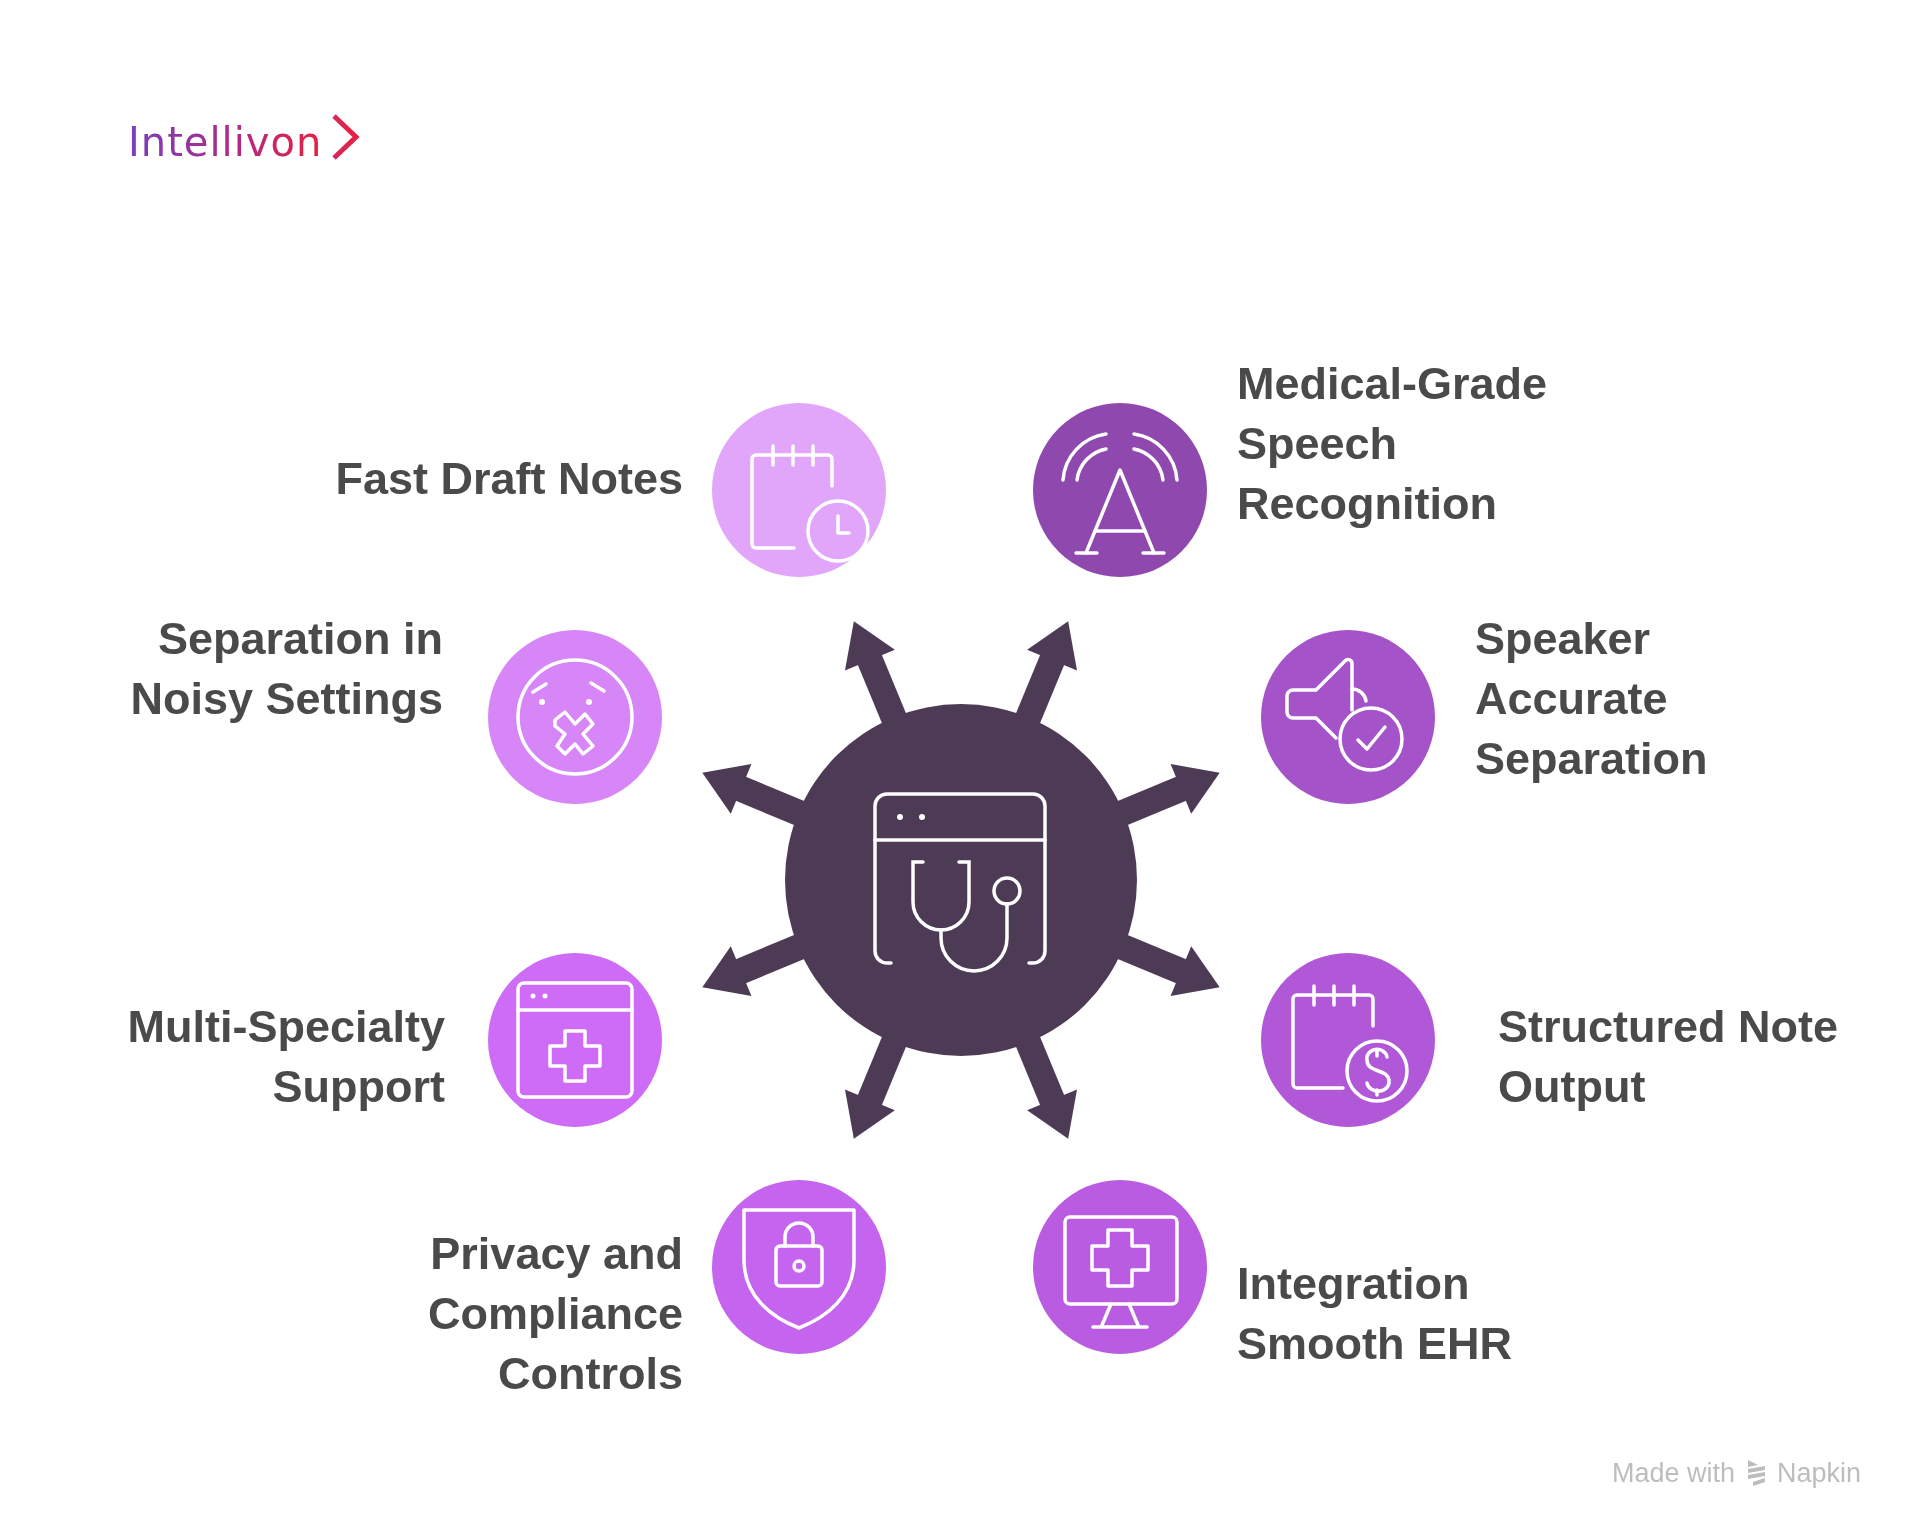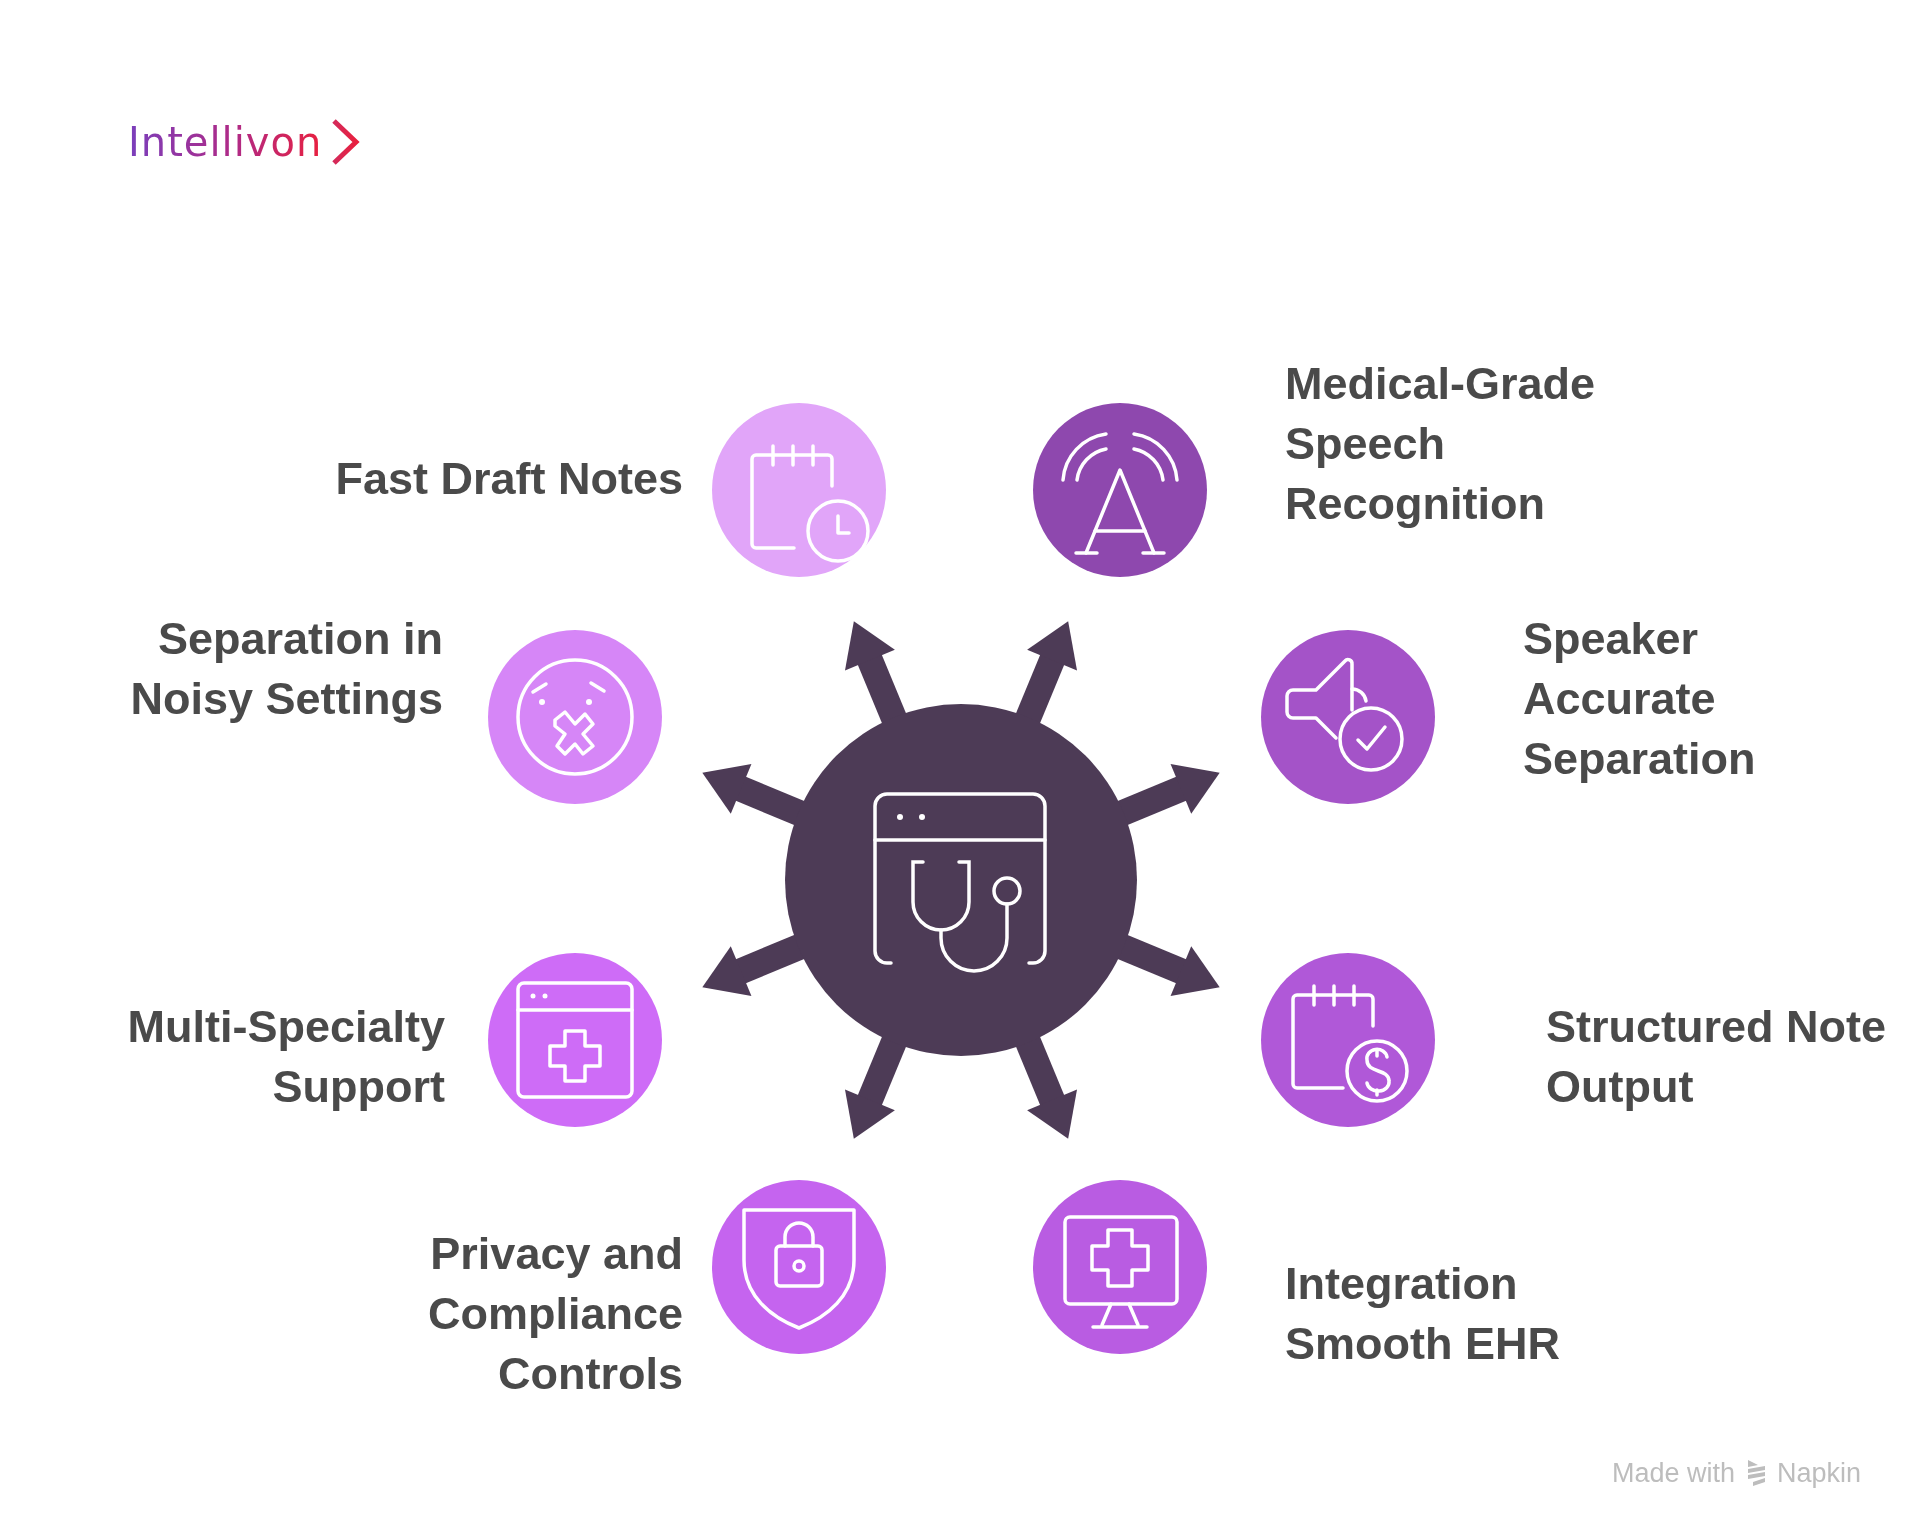--- a/index.html
+++ b/index.html
@@ -1,26 +1,26 @@
 <!DOCTYPE html>
 <html><head>
 <meta charset="utf-8">
 <style>
   html, body { margin:0; padding:0; background:#ffffff; }
   body { width:1920px; height:1524px; position:relative; overflow:hidden; font-family:"Liberation Sans", sans-serif; }
-  .logo { position:absolute; left:128px; top:112px; height:60px; display:flex; align-items:center; }
+  .logo { position:absolute; left:128px; top:112px; height:60px; display:flex; align-items:flex-start; }
   .logo-text { font-family:"DejaVu Sans", sans-serif; font-size:40px; font-weight:normal; letter-spacing:1px;
     background:linear-gradient(90deg,#7a3fbc 0%,#b02a86 55%,#e8203f 100%);
     -webkit-background-clip:text; background-clip:text; color:transparent; line-height:60px; }
   .logo-chevron { margin-left:6px; width:34px; height:50px; }
   .diagram { position:absolute; left:0; top:0; width:1920px; height:1524px; }
   .label { position:absolute; font-weight:bold; font-size:45px; line-height:60px; color:#4a4a4a; white-space:nowrap; }
   .label div { display:block; }
   .label.right { text-align:right; }
-  .label.left { text-align:left;margin-left:48px; }
+  .label.left { text-align:left; }
   .node { position:absolute; width:174px; height:174px; border-radius:50%; }
   .node svg { position:absolute; left:0; top:0; width:174px; height:174px; }
   .watermark { position:absolute; left:1612px; top:1458px; display:flex; align-items:flex-start; font-size:27px; color:#bdbdbd; }
   .watermark svg { margin:0 8px 0 10px; }
 </style>
 </head>
 <body>
 
 <div class="logo">
   <span class="logo-text">Intellivon</span>

